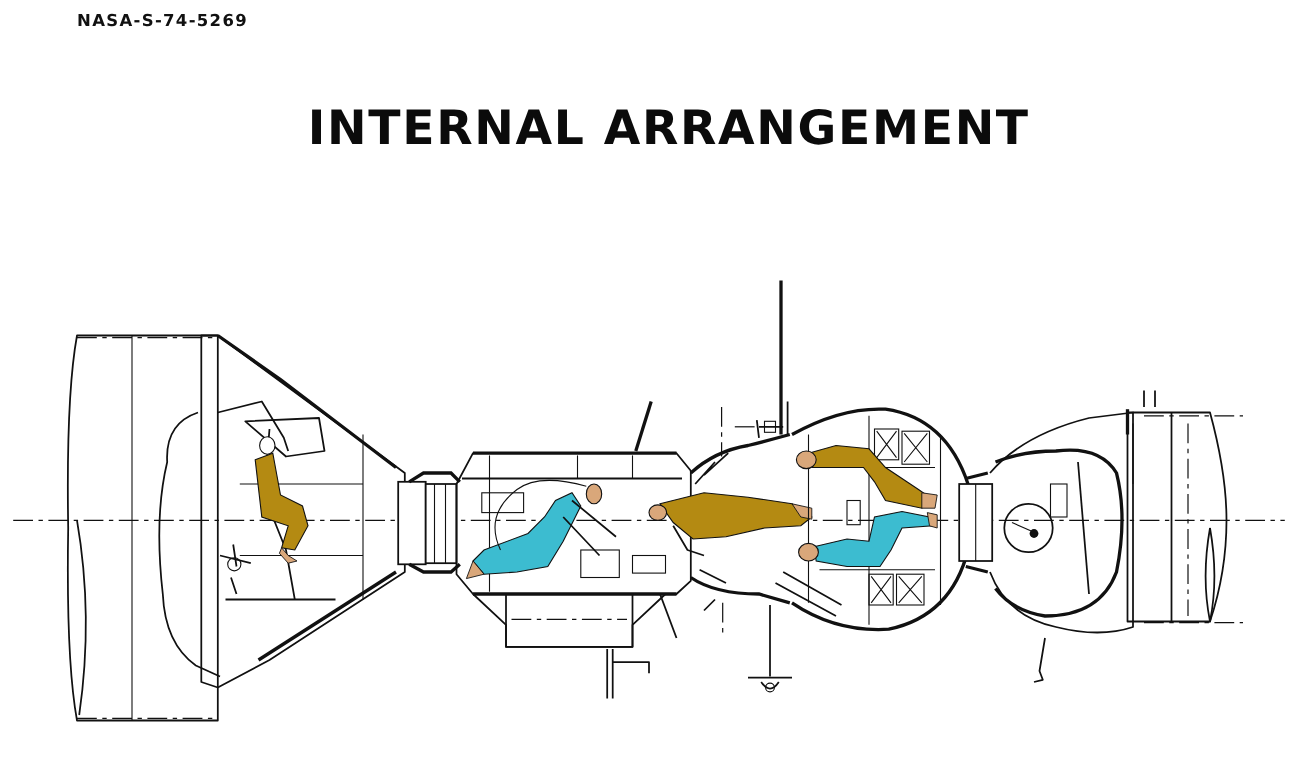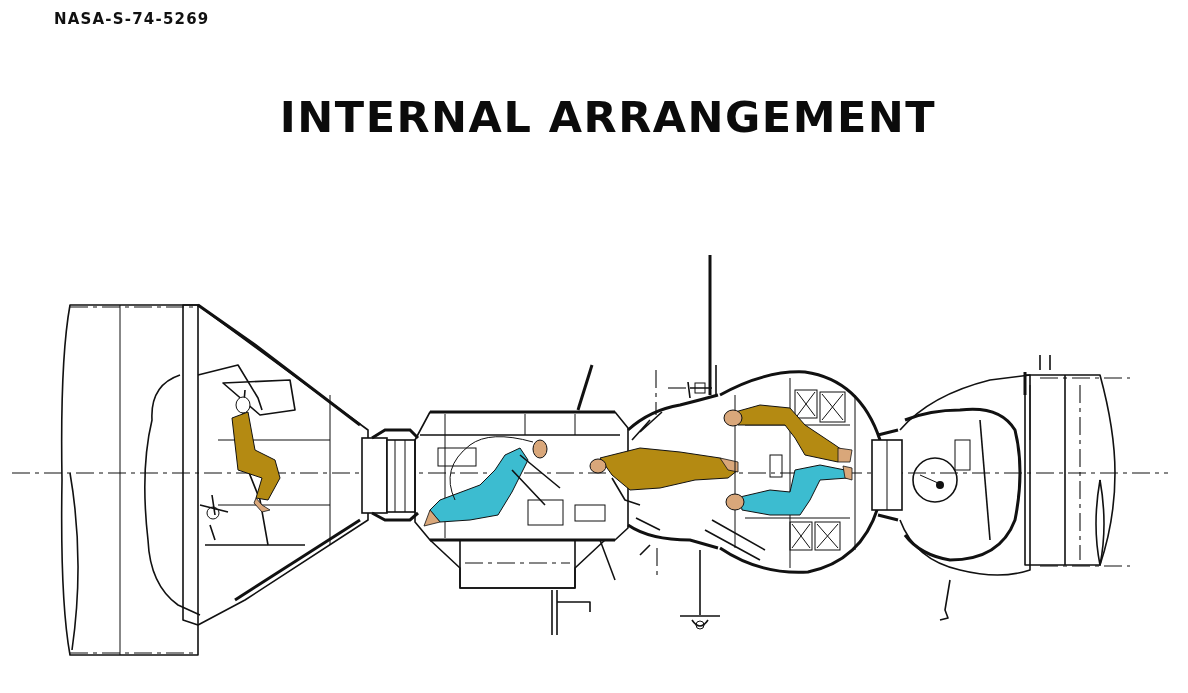--- a/index.html
+++ b/index.html
@@ -1,17 +1,17 @@
 <!DOCTYPE html>
 <html><head>
 <meta charset="utf-8">
 <style>
   html, body { margin: 0; padding: 0; background: #ffffff; }
   body { width: 1188px; height: 693px; position: relative; overflow: hidden; font-family: "DejaVu Sans", sans-serif; }
-  .doc-id { position: absolute; left: 54px; top: 10px; font-size: 15px; font-weight: bold; letter-spacing: 1.2px; color: #111; }
+  .doc-id { position: absolute; left: 70px; top: 10px; font-size: 15px; font-weight: bold; letter-spacing: 1.2px; color: #111; }
   .title { position: absolute; left: 0; width: 1188px; top: 90px; text-align: center; font-size: 43px; font-weight: bold; line-height: 54px; letter-spacing: 1.5px; color: #0b0b0b; }
   .title .line { display: block; margin-left: 28px; }
   svg.diagram { position: absolute; left: 0; top: 0; }
   .s { stroke: #111; fill: none; stroke-width: 1.6; stroke-linejoin: round; }
   .t { stroke: #111; fill: none; stroke-width: 1; }
   .k { stroke: #111; fill: none; stroke-width: 3; }
   .c { stroke: #111; fill: none; stroke-width: 1.1; stroke-dasharray: 18 5 4 5; }
   .w { fill: #fff; stroke: #111; stroke-width: 1.6; }
 </style>
 </head>

